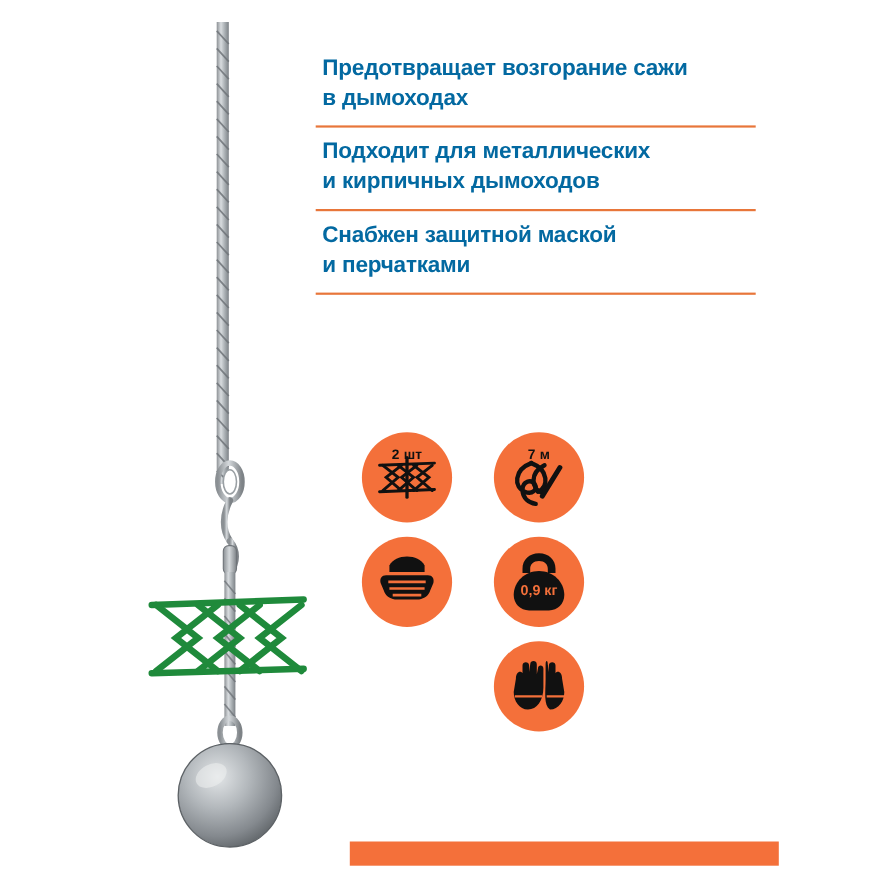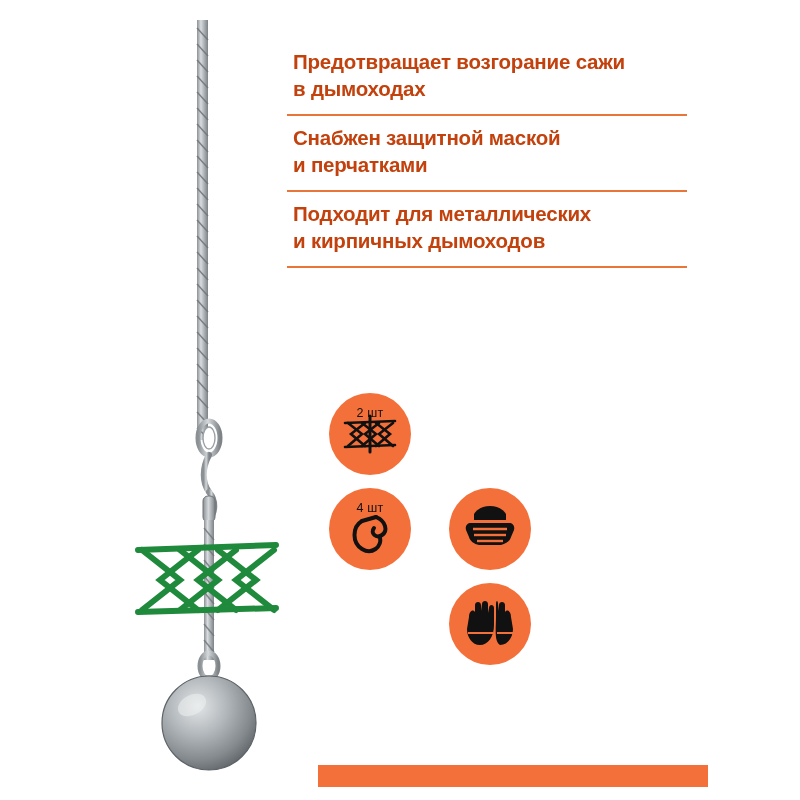--- a/index.html
+++ b/index.html
@@ -39,21 +39,21 @@
   .feature {
     padding: 8px 0 12px 6px;
     border-bottom: 2px solid #e8763a;
   }
   .feature:last-child {
     border-bottom: 2px solid #e8763a;
   }
   .feature-text {
     font-size: 20.5px;
     font-weight: bold;
-    color: #c2410c;
+    color: #0369a1;
     line-height: 1.32;
     letter-spacing: -0.2px;
     white-space: pre-line;
   }
 
   
   .icons {
     position: absolute;
     left: 310px;
     top: 393px;
@@ -78,21 +78,21 @@
     align-items: center;
     justify-content: center;
   }
   .circle .qty {
     position: absolute;
     top: 13px;
     left: 0;
     right: 0;
     text-align: center;
     font-size: 12.5px;
-    font-weight: normal;
+    font-weight: bold;
     color: #111111;
     letter-spacing: 0.2px;
   }
   .circle .qty-center {
     position: absolute;
     top: 50%;
     left: 0;
     right: 0;
     transform: translateY(-50%);
     text-align: center;
@@ -218,26 +218,26 @@
       </g>
     </svg>
   </div>
 
   <div class="features">
     <div class="feature">
       <div class="feature-text">Предотвращает возгорание сажи
 в дымоходах</div>
     </div>
     <div class="feature">
+      <div class="feature-text">Подходит для металлических
+и кирпичных дымоходов</div>
+    </div>
+    <div class="feature">
       <div class="feature-text">Снабжен защитной маской
 и перчатками</div>
-    </div>
-    <div class="feature">
-      <div class="feature-text">Подходит для металлических
-и кирпичных дымоходов</div>
     </div>
   </div>
 
   <div class="icons">
 
     <div class="icon-row">
 
       <div class="icon-cell">
         <div class="circle">
           <span class="qty">2 шт</span>
@@ -251,54 +251,66 @@
               <path d="M54 9 L40 20 L54 32"></path>
               <path d="M40 9 L26 20 L40 32"></path>
               <path d="M26 9 L12 20 L26 32"></path>
               <path d="M31 2 L31 38" stroke-width="3"></path>
             </g>
           </svg>
         </div>
       </div>
 
 
+      <div class="icon-cell">
+        <div class="circle">
+          <span class="qty">7 м</span>
+          <svg width="62" height="44" viewBox="0 0 62 44" style="margin-top:10px">
+            <g stroke="#111" stroke-width="4" fill="none" stroke-linecap="round">
+              <path d="M24 4 C8 10 8 26 18 30 C25 33 30 28 27 23 C24 18 16 21 16 28 C16 36 22 40 28 41"></path>
+              <path d="M24 4 C40 10 40 26 30 30"></path>
+              <path d="M36 6 C22 13 24 28 34 31"></path>
+              <path d="M50 8 L34 34" stroke-width="4.5"></path>
+            </g>
+          </svg>
+        </div>
+      </div>
 
     </div>
 
     <div class="icon-row">
 
-      <div class="icon-cell">
-        <div class="circle">
-          <span class="qty">4 шт</span>
-          <svg width="48" height="46" viewBox="0 0 48 46" style="margin-top:10px">
-            <g stroke="#111" stroke-width="4" fill="none" stroke-linecap="round">
-              <path d="M30 6 C40 10 42 20 36 24 C30 28 24 22 28 17"></path>
-              <path d="M16 10 C6 16 6 32 16 38 C26 44 36 36 34 26"></path>
-              <path d="M16 10 L30 6"></path>
-            </g>
-          </svg>
-        </div>
-      </div>
 
       <div class="icon-cell">
         <div class="circle">
           <svg width="58" height="50" viewBox="0 0 58 50">
             <g fill="#111">
               <path d="M29 2 C22 2 16 5 13 10 L13 16 L45 16 L45 10 C42 5 36 2 29 2 Z"></path>
               <path d="M10 19 C6 19 4 22 5 26 L8 33 C9 37 13 40 18 41 L40 41 C45 40 49 37 50 33 L53 26 C54 22 52 19 48 19 Z"></path>
             </g>
             <g stroke="#f4703a" stroke-width="2.4" fill="none">
               <path d="M12 25 L46 25"></path>
               <path d="M13 31 L45 31"></path>
               <path d="M16 37 L42 37"></path>
             </g>
           </svg>
         </div>
       </div>
 
+      <div class="icon-cell">
+        <div class="circle">
+          <svg width="58" height="56" viewBox="0 0 58 56" style="position:absolute;top:13px;left:12px">
+            <g fill="#111">
+              <path d="M29 2 C20 2 14 8 14 16 L14 20 L21 20 L21 16 C21 12 24 9 29 9 C34 9 37 12 37 16 L37 20 L44 20 L44 16 C44 8 38 2 29 2 Z"></path>
+              <path d="M29 18 C16 18 6 28 6 40 C6 48 12 54 20 54 L38 54 C46 54 52 48 52 40 C52 28 42 18 29 18 Z"></path>
+            </g>
+          </svg>
+          <span class="qty-center" style="color:#f4703a; margin-top:7px;">0,9 кг</span>
+        </div>
+      </div>
 
     </div>
 
     <div class="icon-row">
       <div class="icon-cell"></div>
 
       <div class="icon-cell">
         <div class="circle">
           <svg width="56" height="50" viewBox="0 0 56 50">
             <g fill="#111">

